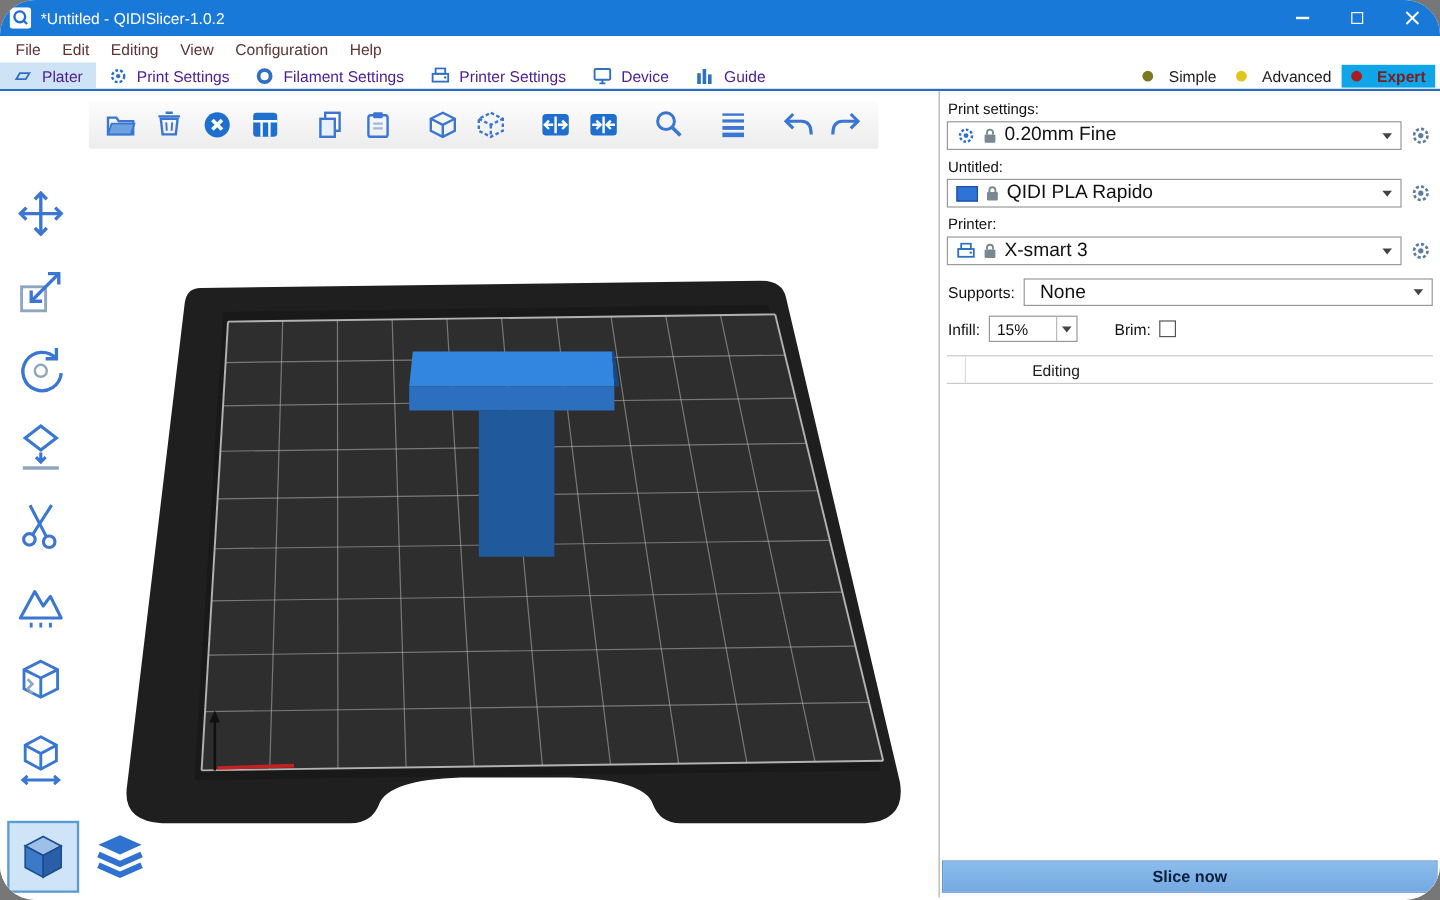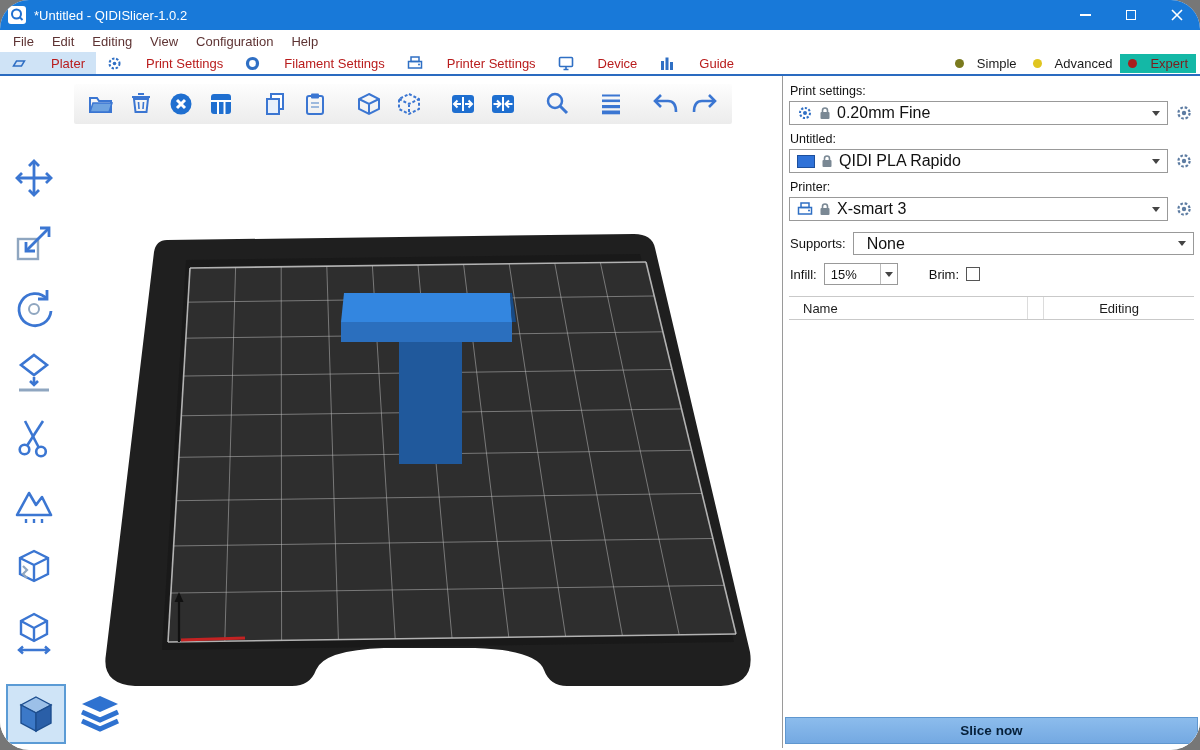--- a/index.html
+++ b/index.html
@@ -12,25 +12,25 @@
   .win-btn { width:46px; display:flex; align-items:center; justify-content:center; }
   .glyph-min { width:11px; height:2px; background:#fff; display:block; }
   .glyph-max { width:10px; height:10px; border:1.5px solid #fff; display:block; }
 
   
   .menubar { height:22px; background:#fff; display:flex; align-items:center; padding-left:4px; font-size:13px; color:#5e3333; }
   .menu-item { padding:0 9px; cursor:default; }
 
   
   .tabbar { height:24px; background:#fff; display:flex; align-items:stretch; border-bottom:2px solid #2a6bc0; font-size:13px; }
-  .tab { display:flex; align-items:center; gap:24px; padding:0 11px; color:#b91c1c; cursor:default; }
+  .tab { display:flex; align-items:center; gap:8px; padding:0 11px; color:#4c1d95; cursor:default; }
   .tab.selected { background:#cfe3f6; }
   .modes { margin-left:auto; display:flex; align-items:center; padding-right:4px; }
   .mode { display:flex; align-items:center; gap:13px; padding:2px 8px; color:#1c1c1c; }
-  .mode.selected { background:#14b8a6; color:#7c1d1d; font-weight:normal; }
+  .mode.selected { background:#0ea5e9; color:#7c1d1d; font-weight:bold; }
   .dot { width:9px; height:9px; border-radius:50%; display:inline-block; }
 
   
   .main { display:flex; height:672px; }
   .viewport { position:relative; width:782px; background:#fff; overflow:hidden; }
   .scene { position:absolute; left:0; top:0; }
 
   .top-toolbar { position:absolute; left:74px; top:8px; height:40px; display:flex; align-items:center; gap:6px; padding:0 10px; background:linear-gradient(#fdfdfd,#ececec); border-radius:2px; }
   .tbtn { width:34px; height:34px; display:flex; align-items:center; justify-content:center; }
   .tb-gap { width:8px; }
@@ -479,21 +479,20 @@
           <span class="caret-box">
               <span class="caret"></span>
             </span>
         </div>
         <span style="margin-left:24px">Brim:</span>
         <span class="checkbox"></span>
       </div>
 
       <div class="obj-table">
         <div class="obj-header">
-          <span class="hc col-name">Name</span>
           <span class="hc col-spacer"></span>
           <span class="hc col-editing">Editing</span>
         </div>
       </div>
 
       <button class="slice-btn">Slice now</button>
     </div>
   </div>
 </div>
 

